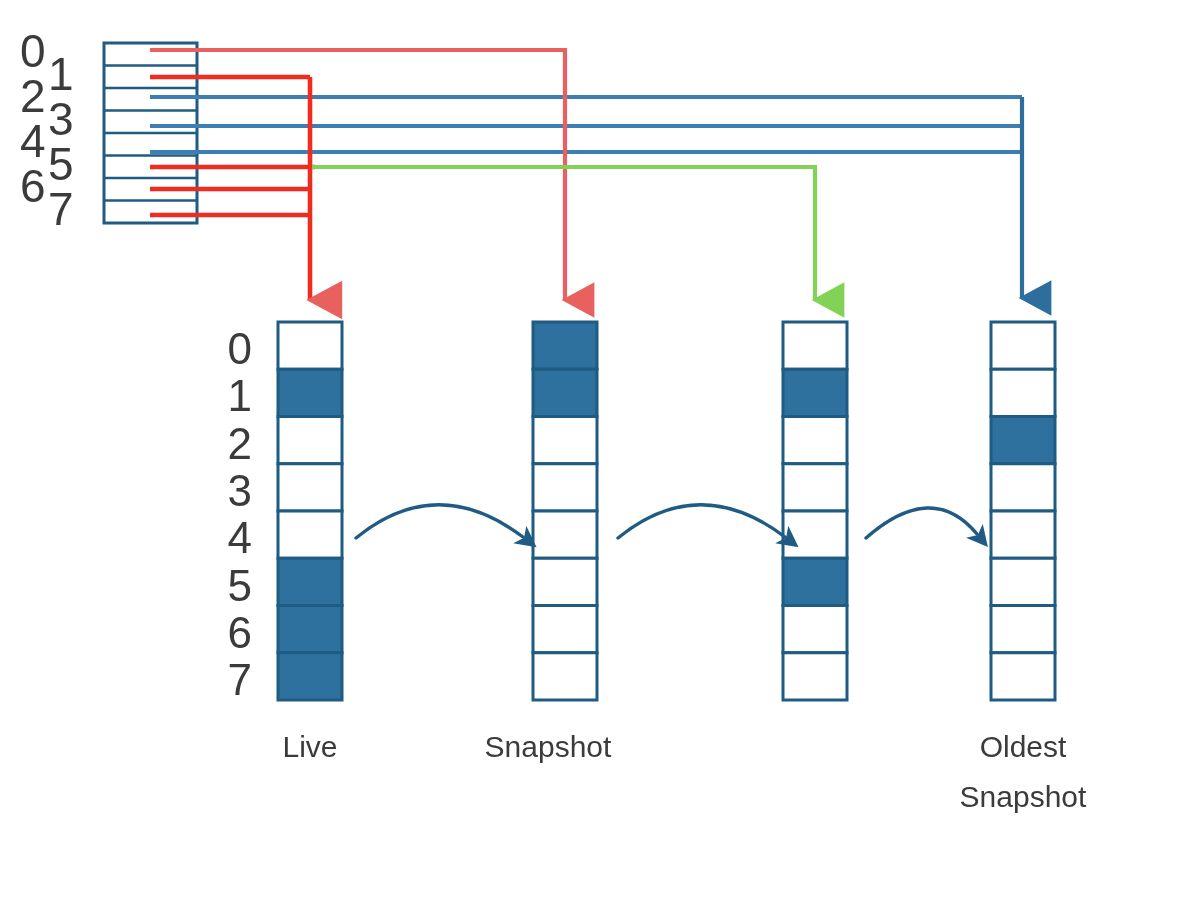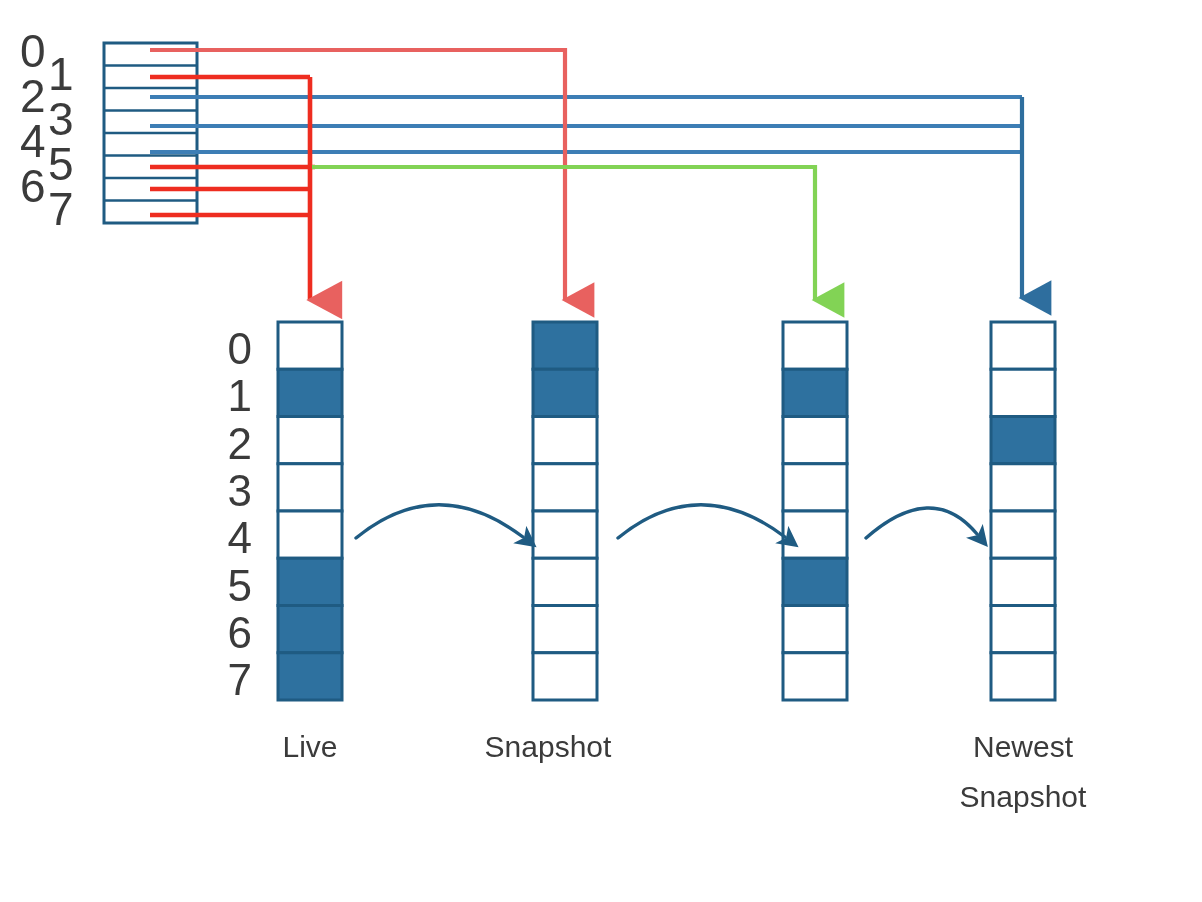--- a/index.html
+++ b/index.html
@@ -66,21 +66,21 @@
     <div>Live</div>
   </div>
   <div class="col-label" style="left:438px; top:722px; width:220px;">
     <div>Snapshot</div>
   </div>
   <div class="col-label" style="left:705px; top:722px; width:220px;">
     <div></div>
     <div></div>
   </div>
   <div class="col-label" style="left:913px; top:722px; width:220px;">
-    <div>Newest</div>
+    <div>Oldest</div>
     <div>Snapshot</div>
   </div>
 
   <svg id="wires" viewBox="0 0 1202 902" xmlns="http://www.w3.org/2000/svg">
     <defs>
       <marker id="ah-red" markerWidth="9" markerHeight="9" refX="4.5" refY="7.6" orient="auto" markerUnits="strokeWidth">
         <path d="M0.3,0.6 L8.7,0.6 L4.5,8.4 Z" fill="#E8615F"></path>
       </marker>
       <marker id="ah-green" markerWidth="9" markerHeight="9" refX="4.5" refY="7.6" orient="auto" markerUnits="strokeWidth">
         <path d="M0.3,0.6 L8.7,0.6 L4.5,8.4 Z" fill="#82D355"></path>

